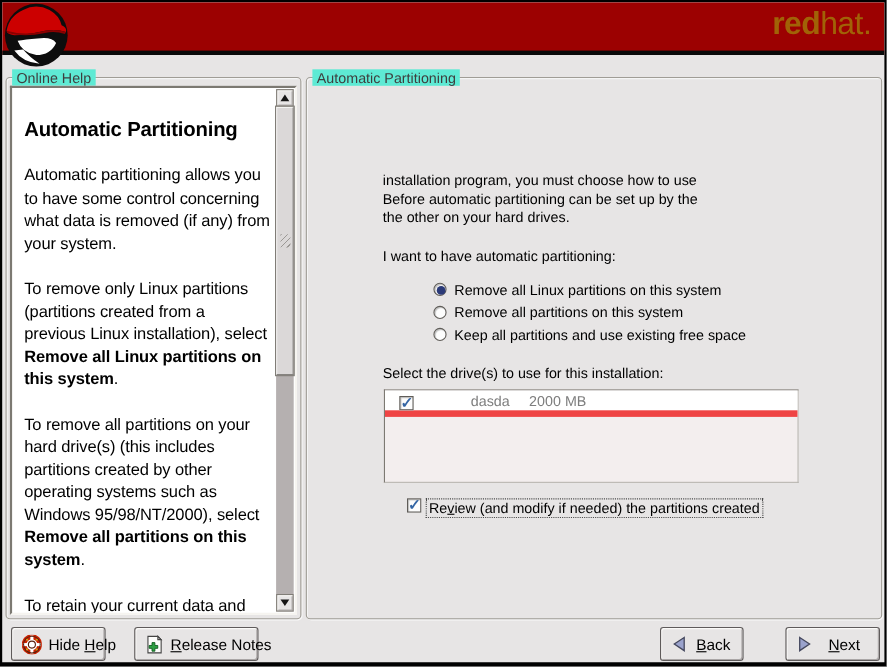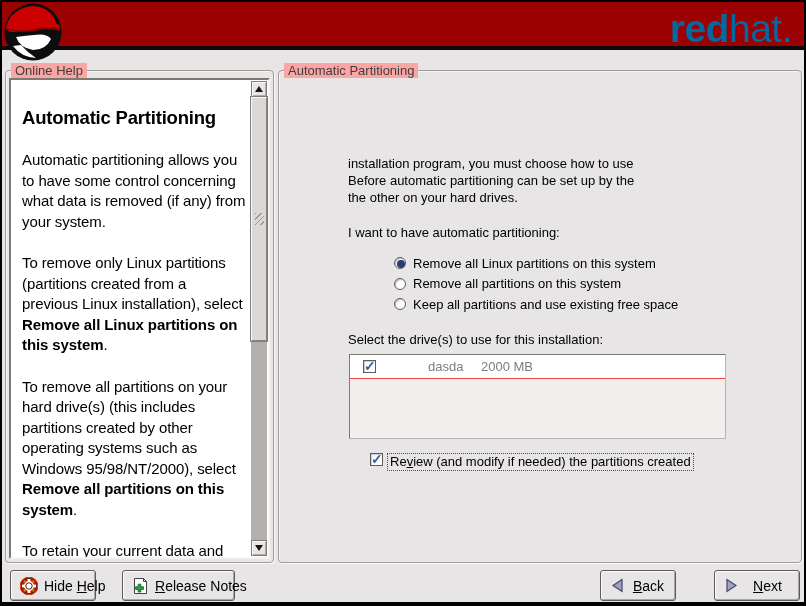--- a/index.html
+++ b/index.html
@@ -8,31 +8,31 @@
     position:relative;width:806px;height:606px;background:#e7e5e5;
     border:2px solid #000;border-bottom-width:4px;overflow:hidden;
   }
   
   .banner{
     position:absolute;left:0;top:0;right:0;height:48px;
     background:#9c0101;border-bottom:4px solid #0a0a0a;
   }
   .shadowman{position:absolute;left:1px;top:0;z-index:5;}
   .wordmark{
-    position:absolute;right:12px;top:6px;height:40px;display:flex;align-items:flex-end;
-    color:#0369a1;font-size:39px;letter-spacing:-.5px;line-height:1;
+    position:absolute;right:12px;top:6px;height:40px;display:flex;align-items:flex-start;
+    color:#a16207;font-size:29px;letter-spacing:-.5px;line-height:1;
   }
   .wordmark .bold{font-weight:bold;}
   
   .frame{
     position:absolute;border:1px solid #a09d96;border-radius:4px;
     box-shadow:1px 1px 0 rgba(255,255,255,.75), inset 1px 1px 0 rgba(255,255,255,.6);
   }
   .frame-label{
-    position:absolute;top:-8px;left:5px;background:#fca5a5;padding:0 4px;
+    position:absolute;top:-8px;left:5px;background:#5eead4;padding:0 4px;
     font-size:13px;color:#3e3e3e;white-space:nowrap;
   }
   #help-frame{left:3px;top:68px;width:269px;height:493px;}
   #main-frame{left:276px;top:68px;width:524px;height:493px;}
   
   .help-panel{
     position:absolute;left:3px;top:7px;right:3px;bottom:3px;background:#fff;
     border:2px solid;border-color:#7c7972 #f6f4f0 #f6f4f0 #7c7972;
   }
   .help-viewport{
@@ -82,21 +82,21 @@
   }
   .checkbox.checked::after{
     content:"\2713";position:absolute;left:0px;top:-3px;font-size:14px;font-weight:bold;color:#3465a4;
   }
   
   .drive-list{
     position:absolute;left:347px;top:352px;width:377px;height:85px;background:#f3eeee;
     border:1px solid;border-color:#7c7972 #b8b5b0 #b8b5b0 #7c7972;
   }
   .drive-row{
-    height:24px;background:#fff;border-bottom:1px solid #ef4444;
+    height:24px;background:#fff;border-bottom:6px solid #ef4444;
     position:relative;display:flex;align-items:center;
   }
   .drive-row .checkbox{position:absolute;left:13px;top:5px;}
   .drive-name{position:absolute;left:78px;color:#7d7d7d;font-size:13px;}
   .drive-size{position:absolute;left:131px;color:#7d7d7d;font-size:13px;}
   
   .review-row{position:absolute;left:368px;top:451px;display:flex;align-items:flex-start;}
   .review-label{
     font-size:13px;margin-left:4px;border:1px dotted #4a4a4a;padding:0 2px;line-height:16px;
   }

